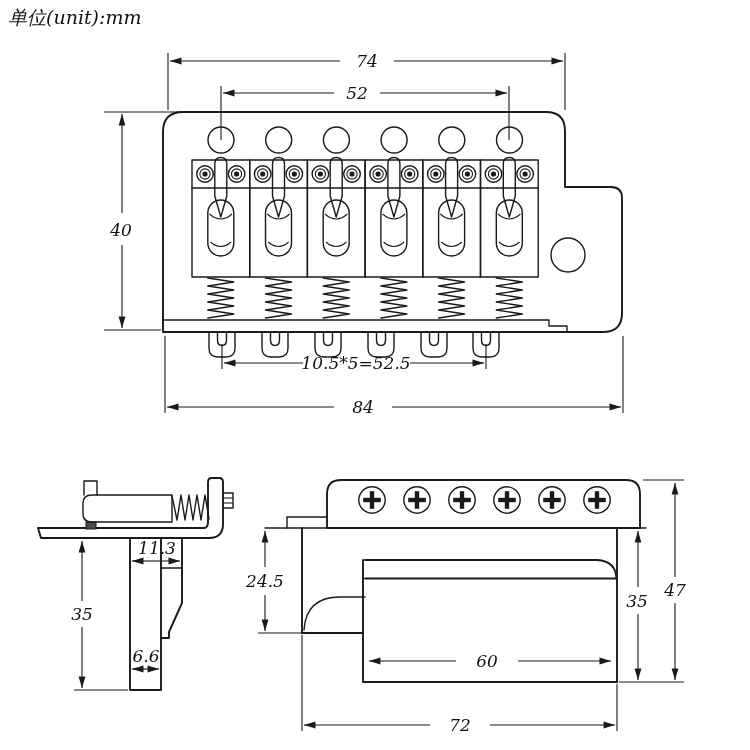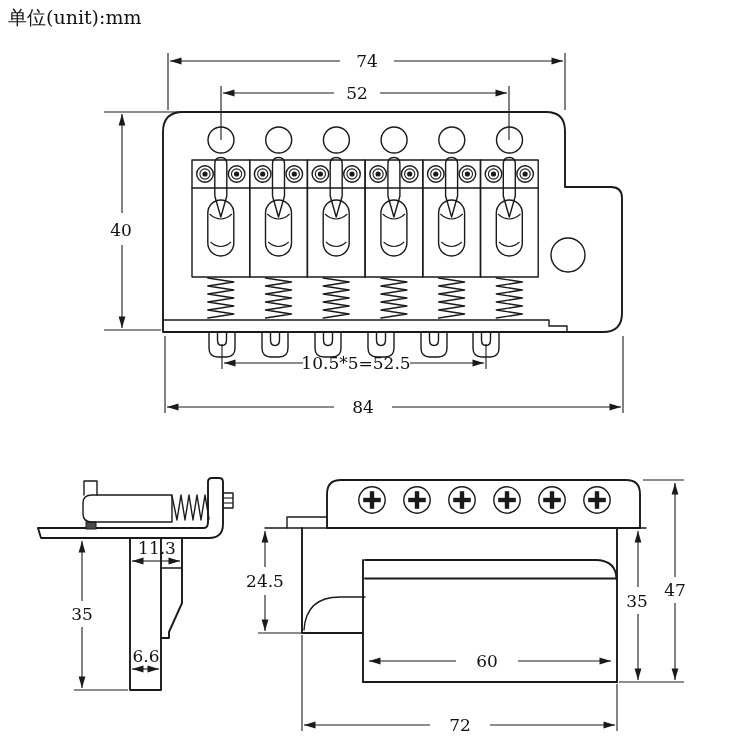--- a/index.html
+++ b/index.html
@@ -1,17 +1,17 @@
 <!DOCTYPE html>
 <html><head>
 <meta charset="utf-8">
 <style>
   html,body{margin:0;padding:0;background:#ffffff;}
   .page{position:relative;width:750px;height:750px;background:#ffffff;overflow:hidden;
-        font-family:"DejaVu Serif", serif;}
+        font-family:"DejaVu Serif", serif;font-style:italic;}
   svg{display:block;}
   .ol{fill:none;stroke:#1a1a1a;stroke-width:1.9;stroke-linejoin:round;stroke-linecap:round;}
   .md{fill:none;stroke:#1a1a1a;stroke-width:1.4;stroke-linejoin:round;stroke-linecap:round;}
   .tn{fill:none;stroke:#1a1a1a;stroke-width:1.1;stroke-linejoin:round;}
   .dim{fill:none;stroke:#1a1a1a;stroke-width:1.1;}
   .thick{stroke:#1a1a1a;stroke-width:4.4;stroke-linecap:butt;}
   .blk{fill:#1a1a1a;stroke:none;}
   .gfill{fill:#4a4a4a;stroke:#1a1a1a;stroke-width:1;}
   text.dimtxt{font-family:"DejaVu Serif", serif;font-size:17px;fill:#111;}
   text.unit{font-family:"DejaVu Serif", serif;font-size:19px;fill:#111;}

